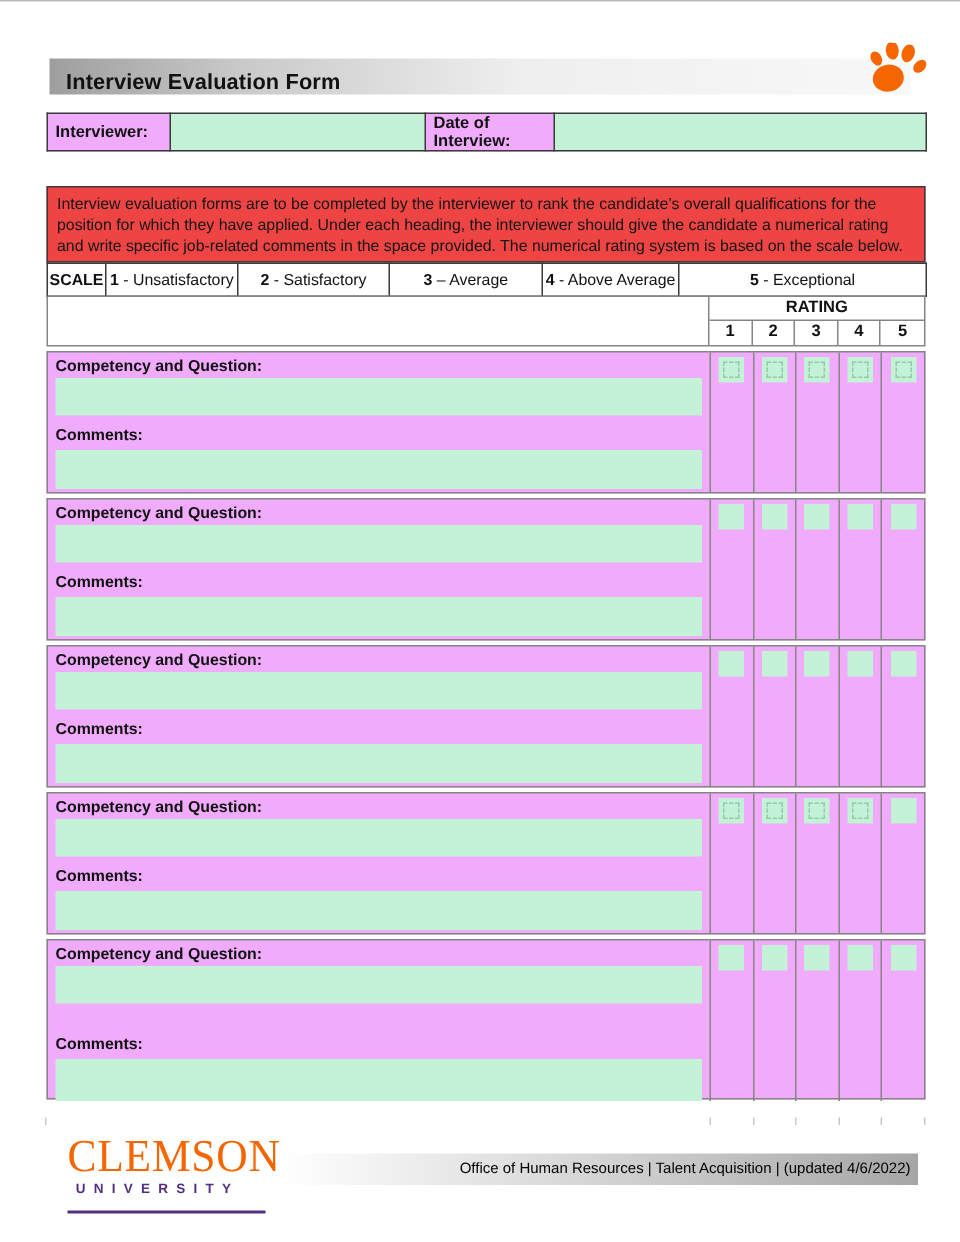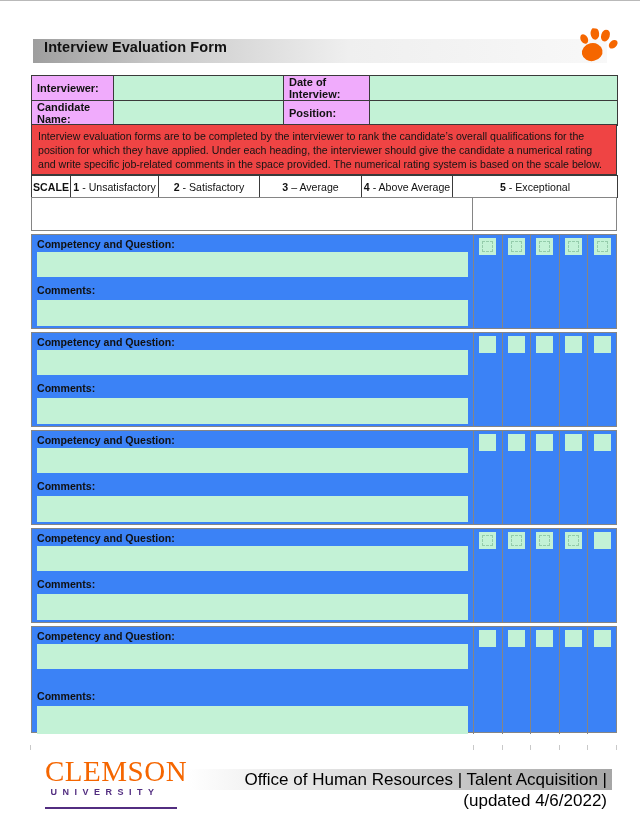--- a/index.html
+++ b/index.html
@@ -17,21 +17,21 @@
     width:640px;height:828px;
     font-family:"Liberation Sans",sans-serif;
     color:#111;
     overflow:hidden;
     border-top:1px solid #b9b9b9;
   }
   
   #title-bar{
     position:absolute;left:33px;top:38px;width:574px;height:24px;
     background:linear-gradient(90deg,#9e9e9e 0%,#c9c9c9 22%,#efefef 55%,#f8f8f8 100%);
-    display:flex;align-items:flex-start;
+    display:flex;align-items:flex-end;
   }
   #title-bar .title{font-size:14.5px;font-weight:bold;padding-left:11px;letter-spacing:.1px;}
   #paw{position:absolute;left:577px;top:28px;width:43px;height:36px;transform:rotate(6deg);}
   
   table{border-collapse:collapse;}
   #info-table{position:absolute;left:31px;top:74px;width:586px;table-layout:fixed;}
   #info-table td{border:1px solid var(--dark-border);height:24px;font-size:11px;}
   #info-table td.lbl{font-weight:bold;padding-left:5px;background:#f0abfc;}
   #info-table td.fld{background:var(--field-green);padding:0;}
   #info-table td.fld .input{width:100%;height:100%;}
@@ -55,21 +55,21 @@
   .mt-header .hdr-left{border-right:1px solid var(--lite-border);background:#fff;}
   .mt-header .hdr-right{display:flex;flex-direction:column;}
   .rating-title{height:16px;border-bottom:1px solid var(--lite-border);
     text-align:center;font-size:11px;font-weight:bold;line-height:15px;}
   .rating-nums{flex:1;display:grid;grid-template-columns:repeat(5,1fr);}
   .rating-nums .n{border-right:1px solid var(--lite-border);text-align:center;
     font-size:11px;font-weight:bold;line-height:15px;}
   .rating-nums .n:last-child{border-right:none;}
   .section{
     display:grid;grid-template-columns:441px 1fr;height:95px;
-    border:1px solid var(--lite-border);margin-top:3px;background:#3b82f6;
+    border:1px solid var(--lite-border);margin-top:3px;background:#f0abfc;
   }
   .section.tall{height:107px;}
   .sec-content{padding:3px 5px 0 5px;}
   .sec-label{font-size:10.6px;font-weight:bold;}
   .field{background:var(--field-green);width:431px;height:25px;margin-top:2px;}
   .comments-label{margin-top:7px;}
   .field.comments{height:26px;margin-top:4px;}
   .section.tall .comments-label{margin-top:21px;}
   .section.tall .field.comments{height:28px;}
   .sec-rating{display:grid;grid-template-columns:repeat(5,1fr);}
@@ -86,21 +86,21 @@
     color:var(--clemson-orange);letter-spacing:.5px;transform:scaleY(1.05);
   }
   #logo .university{
     display:block;font-size:9px;font-weight:bold;color:var(--clemson-purple);
     letter-spacing:5.5px;text-indent:5.5px;margin-top:1px;padding-bottom:10px;
     border-bottom:2px solid var(--clemson-purple);
   }
   #footer-bar{
     position:absolute;left:187px;top:768px;width:425px;height:21px;
     background:linear-gradient(90deg,#ffffff 0%,#d8d8d8 45%,#a6a6a6 100%);
-    font-size:17px;line-height:21px;text-align:right;padding-right:5px;color:#000;
+    font-size:10px;line-height:21px;text-align:right;padding-right:5px;color:#000;
   }
 </style>
 </head>
 <body>
 
 <div id="title-bar">
   <span class="title">Interview Evaluation Form</span>
 </div>
 <svg id="paw" viewBox="0 0 60 50" xmlns="http://www.w3.org/2000/svg">
   <ellipse cx="22" cy="33" rx="14.5" ry="12.5" fill="#f56600" transform="rotate(-18 22 33)"></ellipse>
@@ -117,30 +117,20 @@
       <col style="width:86px">
       <col style="width:248px">
     </colgroup>
   <tbody>
       <tr>
     <td class="lbl">Interviewer:</td>
     <td class="fld">
           <div class="input"></div>
         </td>
     <td class="lbl">Date of Interview:</td>
-    <td class="fld">
-          <div class="input"></div>
-        </td>
-  </tr>
-  <tr>
-    <td class="lbl">Candidate Name:</td>
-    <td class="fld">
-          <div class="input"></div>
-        </td>
-    <td class="lbl">Position:</td>
     <td class="fld">
           <div class="input"></div>
         </td>
   </tr>
 </tbody>
   </table>
 
 <div id="instructions">Interview evaluation forms are to be completed by the interviewer to rank the candidate’s overall qualifications for the position for which they have applied. Under each heading, the interviewer should give the candidate a numerical rating and write specific job-related comments in the space provided. The numerical rating system is based on the scale below.</div>
 
 <table id="scale-table">
@@ -160,20 +150,30 @@
     <td><span class="num">3</span><span>– Average</span></td>
     <td><span class="num">4</span><span>- Above Average</span></td>
     <td><span class="num">5</span><span>- Exceptional</span></td>
   </tr>
 </tbody>
   </table>
 
 <div id="main-table">
   <div class="mt-header">
     <div class="hdr-left"></div>
+    <div class="hdr-right">
+      <div class="rating-title">RATING</div>
+      <div class="rating-nums">
+        <div class="n">1</div>
+        <div class="n">2</div>
+        <div class="n">3</div>
+        <div class="n">4</div>
+        <div class="n">5</div>
+      </div>
+    </div>
   </div>
 
   <div class="section">
     <div class="sec-content">
       <div class="sec-label">Competency and Question:</div>
       <div class="field"></div>
       <div class="sec-label comments-label">Comments:</div>
       <div class="field comments"></div>
     </div>
     <div class="sec-rating">

